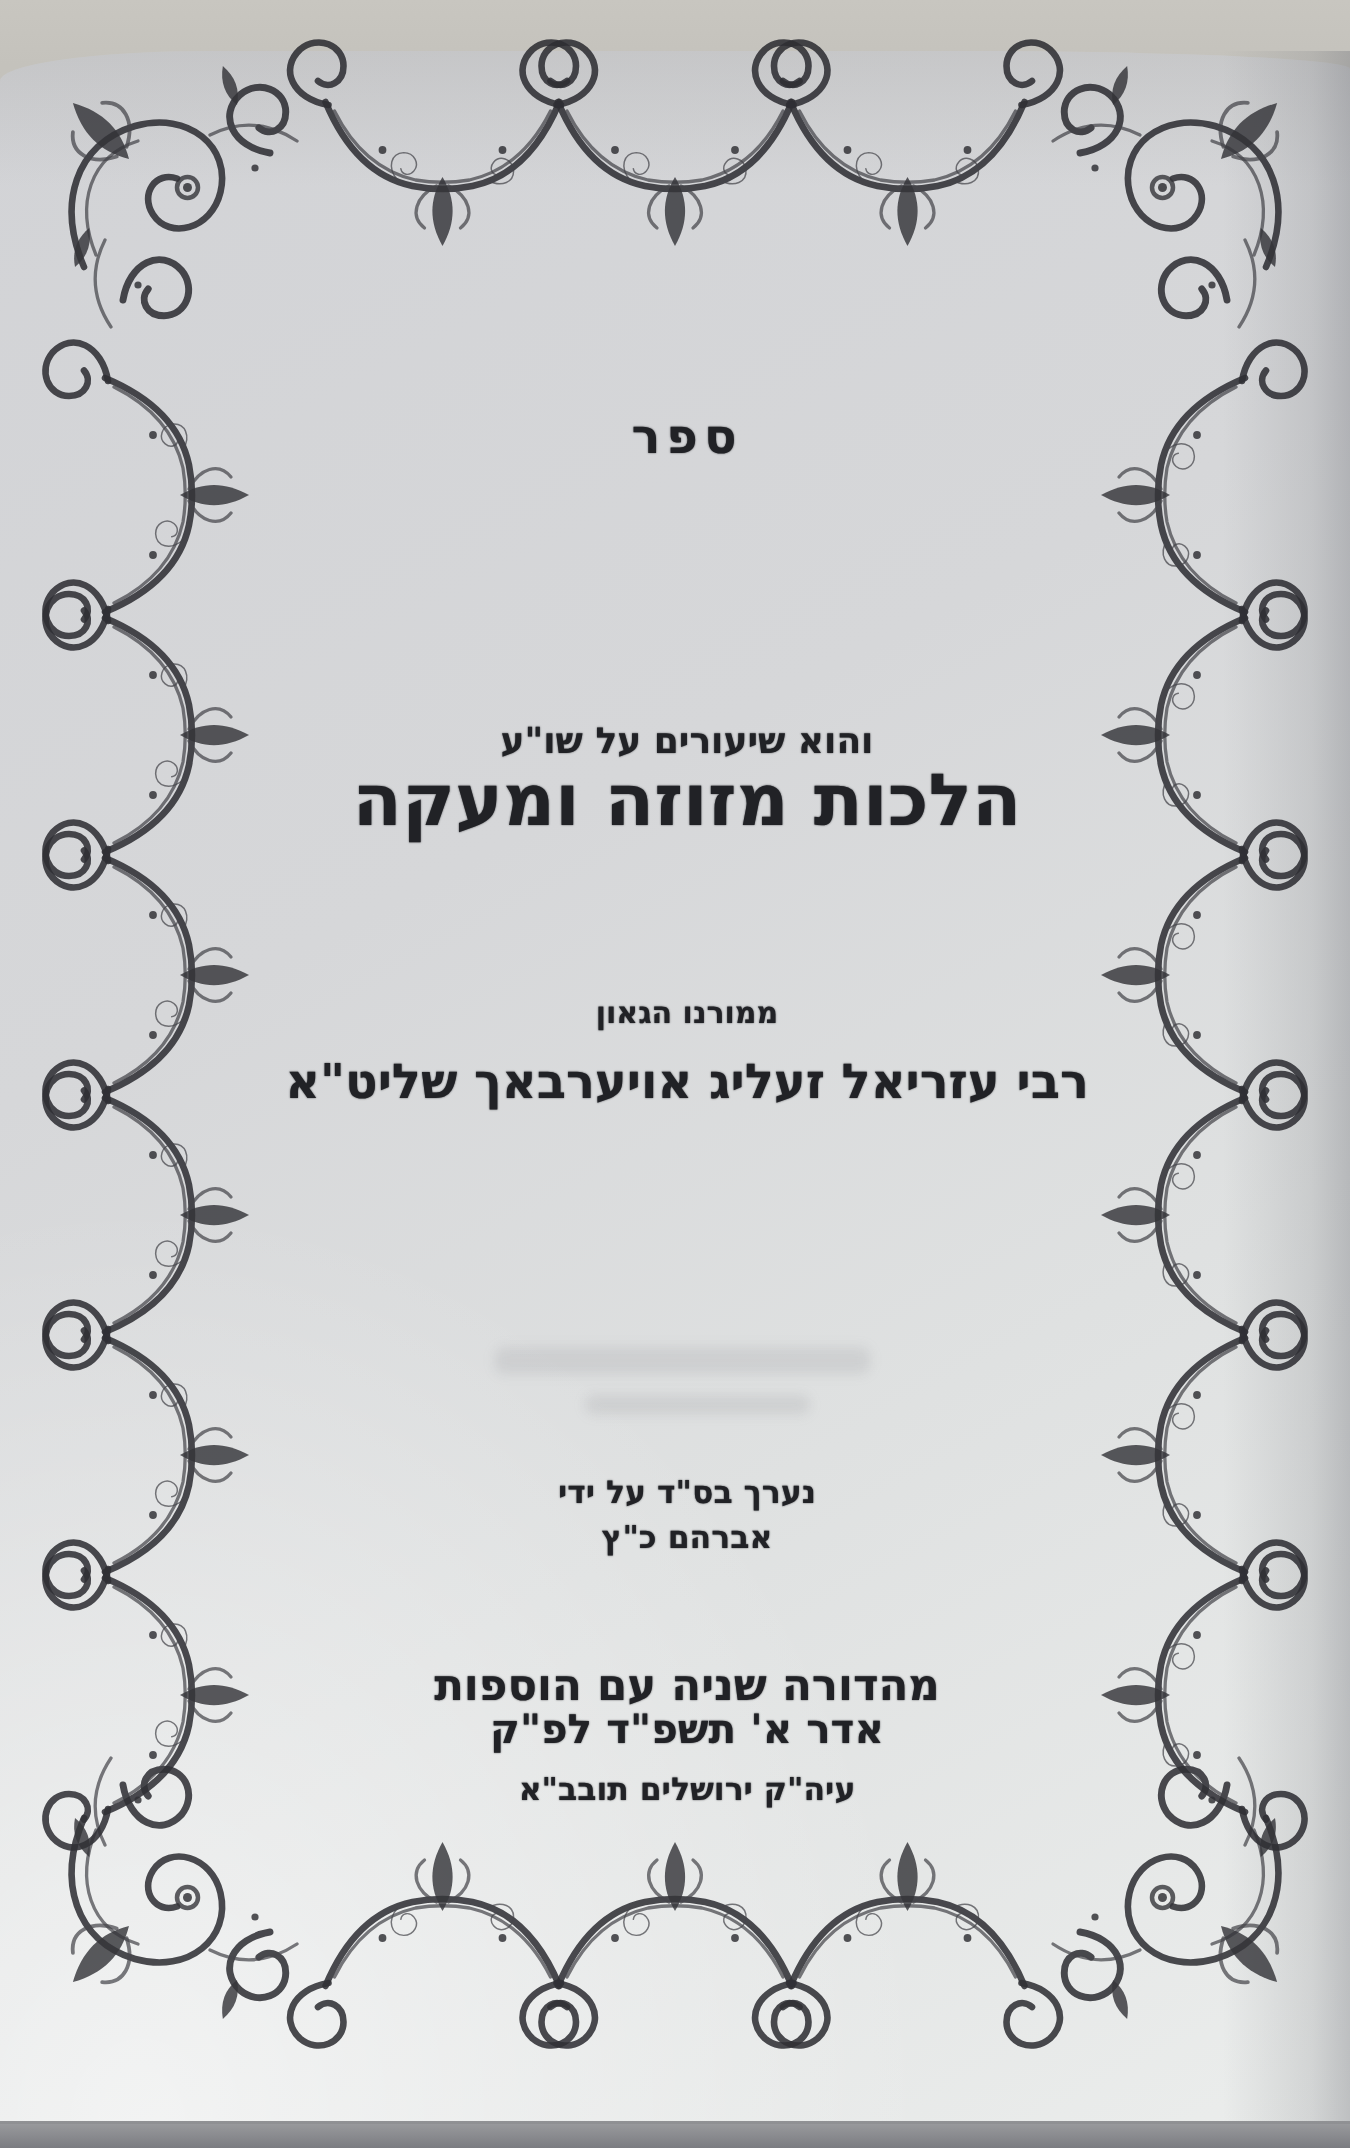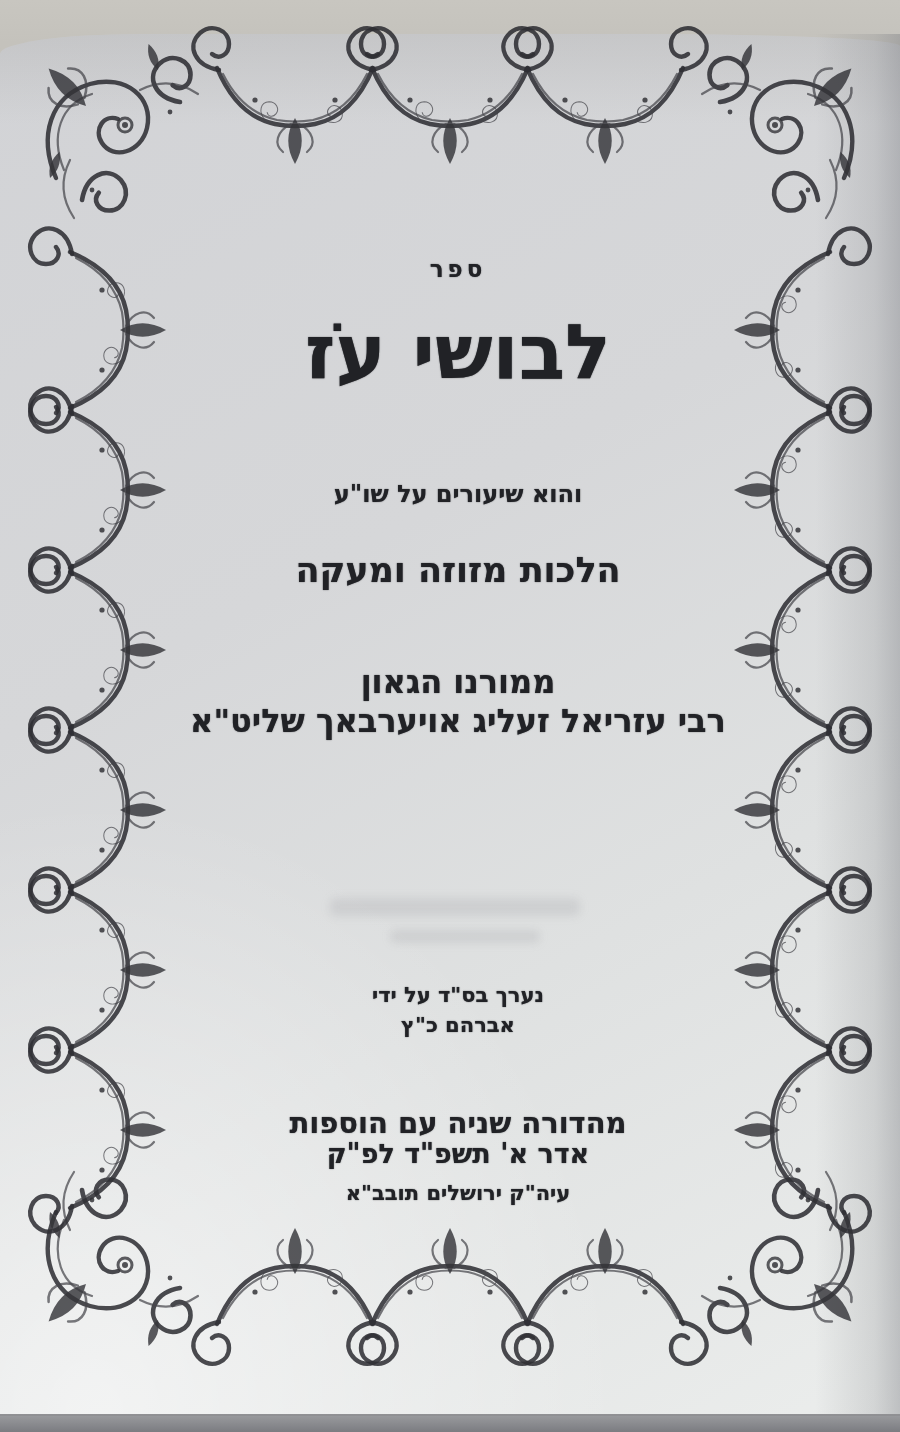--- a/index.html
+++ b/index.html
@@ -45,25 +45,25 @@
   .o2{fill:none;stroke:#3b3b41;stroke-width:2.2;stroke-linecap:round;opacity:.72}
   .dot{fill:#2a2a2f;opacity:.85}
   .ring{fill:none;stroke:#2a2a2f;stroke-width:3;opacity:.8}
   
   .line{
     position:absolute;left:0;right:0;margin-left:16px;
     text-align:center;direction:rtl;color:#212226;
     text-shadow:0 0 1.2px rgba(33,34,38,.85);
     white-space:nowrap;
   }
-  .kind    {top:255px;font-size:23px;font-weight:700;letter-spacing:4px;}
+  .kind    {top:272px;font-size:32px;font-weight:700;letter-spacing:4px;}
   .title   {top:308px;font-size:76px;font-weight:700;}
   .subt    {top:479px;font-size:24px;font-weight:600;}
-  .subject {top:549px;font-size:35px;font-weight:700;}
-  .aintro  {top:663px;font-size:32px;font-weight:700;}
+  .subject {top:506px;font-size:48px;font-weight:700;}
+  .aintro  {top:663px;font-size:20px;font-weight:700;}
   .aname   {top:702px;font-size:32px;font-weight:700;}
   .prep1   {top:982px;font-size:21px;font-weight:700;}
   .prep2   {top:1012px;font-size:21px;font-weight:700;}
   .ed1     {top:1106px;font-size:29px;font-weight:600;}
   .ed2     {top:1138px;font-size:27px;font-weight:800;}
   .ed3     {top:1180px;font-size:21px;font-weight:600;}
   
   .smudge{
     position:absolute;border-radius:6px;filter:blur(4px);
     background:rgba(118,122,128,.15);
@@ -142,21 +142,20 @@
 
     <use href="#swag" transform="translate(836,330) rotate(90)"></use>
     <use href="#swag" transform="translate(836,490) rotate(90)"></use>
     <use href="#swag" transform="translate(836,650) rotate(90)"></use>
     <use href="#swag" transform="translate(836,810) rotate(90)"></use>
     <use href="#swag" transform="translate(836,970) rotate(90)"></use>
     <use href="#swag" transform="translate(836,1130) rotate(90)"></use>
   </svg>
 
   <div class="line kind">ספר</div>
-  <div class="line title">לבושי עֹז</div>
   <div class="line subt">והוא שיעורים על שו"ע</div>
   <div class="line subject">הלכות מזוזה ומעקה</div>
   <div class="line aintro">ממורנו הגאון</div>
   <div class="line aname">רבי עזריאל זעליג אויערבאך שליט"א</div>
 
   <div class="smudge s1"></div>
   <div class="smudge s2"></div>
 
   <div class="line prep1">נערך בס"ד על ידי</div>
   <div class="line prep2">אברהם כ"ץ</div>

